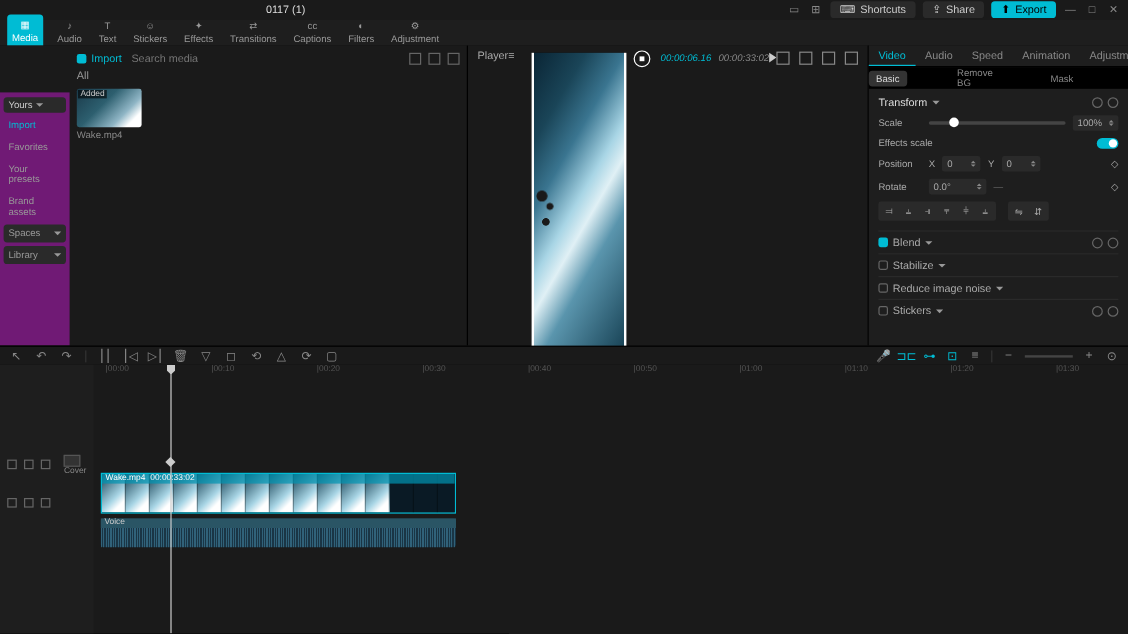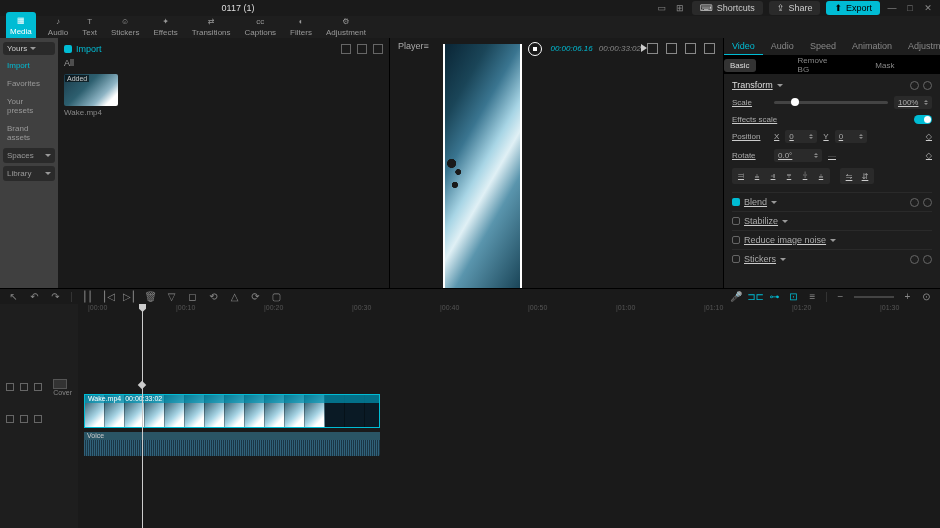--- a/index.html
+++ b/index.html
@@ -17,21 +17,21 @@
 .pill-export { background: #00bcd4; color: #000; }
 .win-btn { width: 12px; text-align: center; cursor: pointer; color: #888; }
 
 .toolbar { height: 22px; background: #1e1e1e; display: flex; align-items: flex-end; padding: 0 6px; gap: 10px; }
 .tool-item { display: flex; flex-direction: column; align-items: center; gap: 1px; cursor: pointer; padding: 1px 2px; font-size: 8px; color: #999; }
 .tool-item.active { background: #00bcd4; color: #fff; border-radius: 3px 3px 0 0; padding: 2px 4px; }
 .tool-icon { width: 12px; height: 12px; display: flex; align-items: center; justify-content: center; }
 
 .main-row { display: flex; height: 250px; }
 .left-panel { width: 390px; display: flex; background: #1a1a1a; border-right: 1px solid #000; }
-.side-nav { width: 58px; background: #404040; padding: 4px 3px; display: flex; flex-direction: column; gap: 3px; font-size: 8px; }
+.side-nav { width: 58px; background: #701a75; padding: 4px 3px; display: flex; flex-direction: column; gap: 3px; font-size: 8px; margin-top: 39px; }
 .side-nav-top { display: flex; align-items: center; gap: 3px; background: #2a2a2a; padding: 2px 4px; border-radius: 3px; }
 .side-item { padding: 3px 4px; cursor: pointer; color: #999; border-radius: 3px; }
 .side-item.active { color: #00bcd4; }
 .side-item.dropdown { background: #2a2a2a; display: flex; justify-content: space-between; align-items: center; }
 
 .media-content { flex: 1; padding: 6px; }
 .media-top { display: flex; align-items: center; gap: 8px; margin-bottom: 4px; }
 .import-btn { display: flex; align-items: center; gap: 4px; color: #00bcd4; font-size: 9px; cursor: pointer; }
 .import-icon { width: 8px; height: 8px; background: #00bcd4; border-radius: 2px; }
 .search-input { flex: 1; background: transparent; border: none; color: #666; font-size: 9px; outline: none; }
@@ -61,21 +61,21 @@
 .player-right-icons { display: flex; gap: 8px; }
 .pr-icon { width: 11px; height: 11px; border: 1px solid #888; cursor: pointer; }
 
 .props-panel { width: 216px; background: #1e1e1e; display: flex; flex-direction: column; font-size: 9px; }
 .props-tabs { display: flex; height: 18px; border-bottom: 1px solid #000; }
 .props-tab { padding: 3px 8px; cursor: pointer; color: #888; }
 .props-tab.active { color: #00bcd4; border-bottom: 1px solid #00bcd4; }
 .props-subtabs { display: flex; height: 18px; background: #000000; justify-content: space-around; align-items: center; font-size: 8px; gap: 36px; }
 .props-subtab { padding: 2px 6px; cursor: pointer; color: #888; }
 .props-subtab.active { background: #333; border-radius: 3px; color: #ddd; }
-.props-body { flex: 1; overflow-y: auto; padding: 6px 8px; text-decoration: underline; }
+.props-body { flex: 1; overflow-y: auto; padding: 6px 8px; }
 .prop-section { margin-bottom: 8px; }
 .prop-header { display: flex; align-items: center; gap: 4px; font-size: 9px; color: #ddd; margin-bottom: 6px; }
 .prop-check { width: 8px; height: 8px; background: #00bcd4; border-radius: 2px; }
 .prop-reset { margin-left: auto; display: flex; gap: 4px; }
 .prop-reset span { width: 9px; height: 9px; border: 1px solid #666; border-radius: 50%; cursor: pointer; }
 .prop-row { display: flex; align-items: center; gap: 6px; margin-bottom: 6px; font-size: 8px; color: #aaa; }
 .prop-label { width: 36px; }
 .slider { flex: 1; height: 3px; background: #444; position: relative; border-radius: 2px; }
 .slider-thumb { position: absolute; width: 8px; height: 8px; background: #fff; border-radius: 50%; top: -3px; left: 15%; }
 .val-box { width: 38px; background: #2a2a2a; padding: 2px 4px; text-align: center; border-radius: 2px; display: flex; align-items: center; justify-content: space-between; }
@@ -203,20 +203,21 @@
           <span>Library</span>
           <span class="chevron-down"></span>
         </div>
     </div>
     <div class="media-content">
       <div class="media-top">
         <div class="import-btn">
             <span class="import-icon"></span>
             <span>Import</span>
           </div>
+        <input class="search-input" placeholder="Search media" style="">
         <div class="view-icons">
           <span class="view-icon"></span>
           <span class="view-icon"></span>
           <span class="view-icon"></span>
         </div>
       </div>
       <div class="tab-row">
           <span>All</span>
         </div>
       <div class="thumb">

